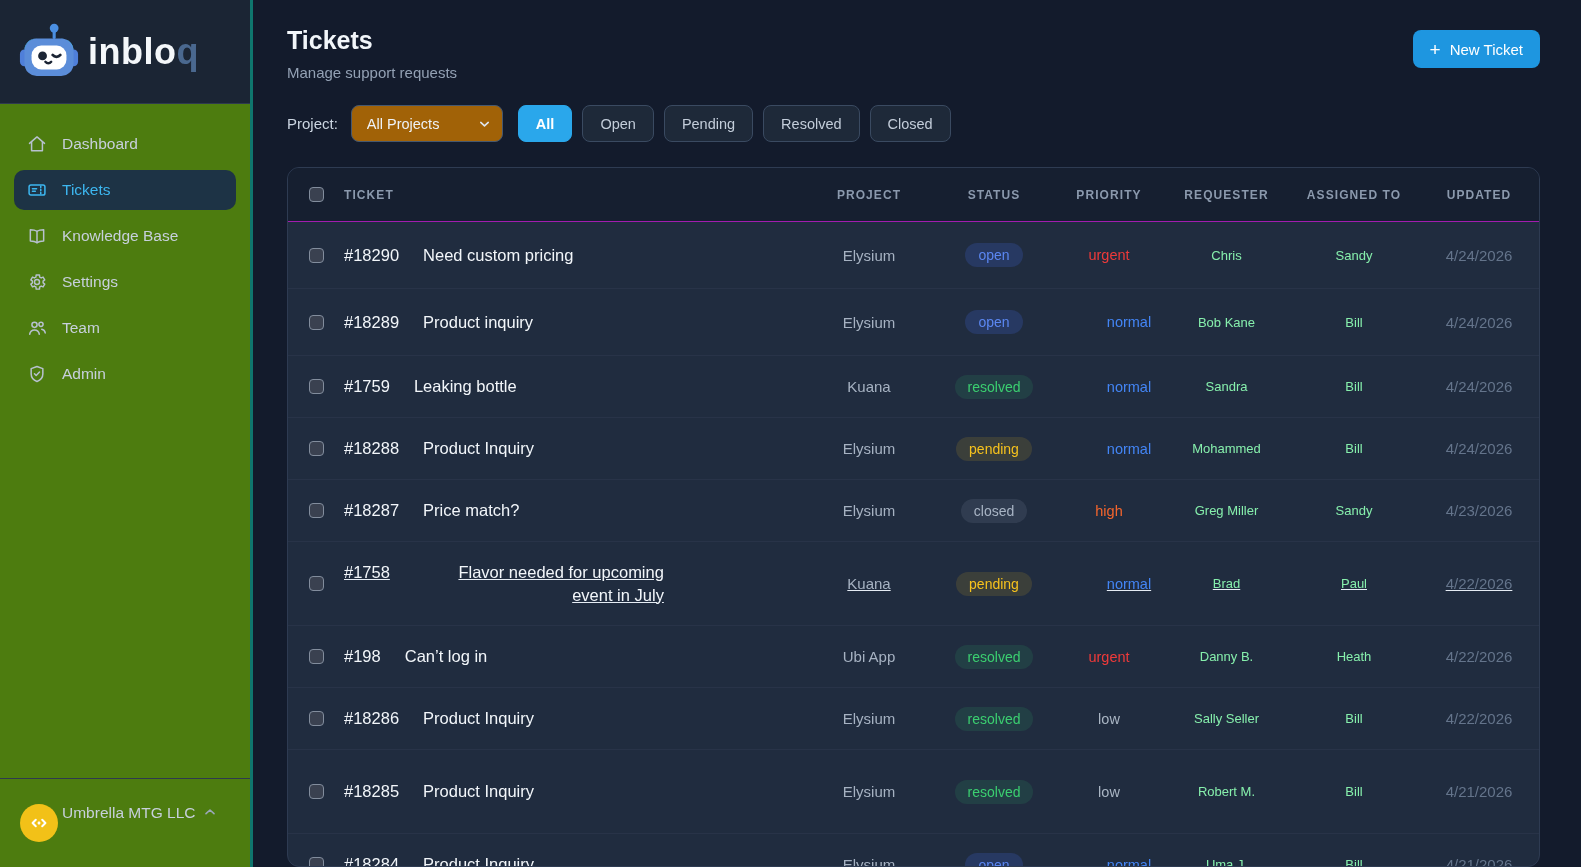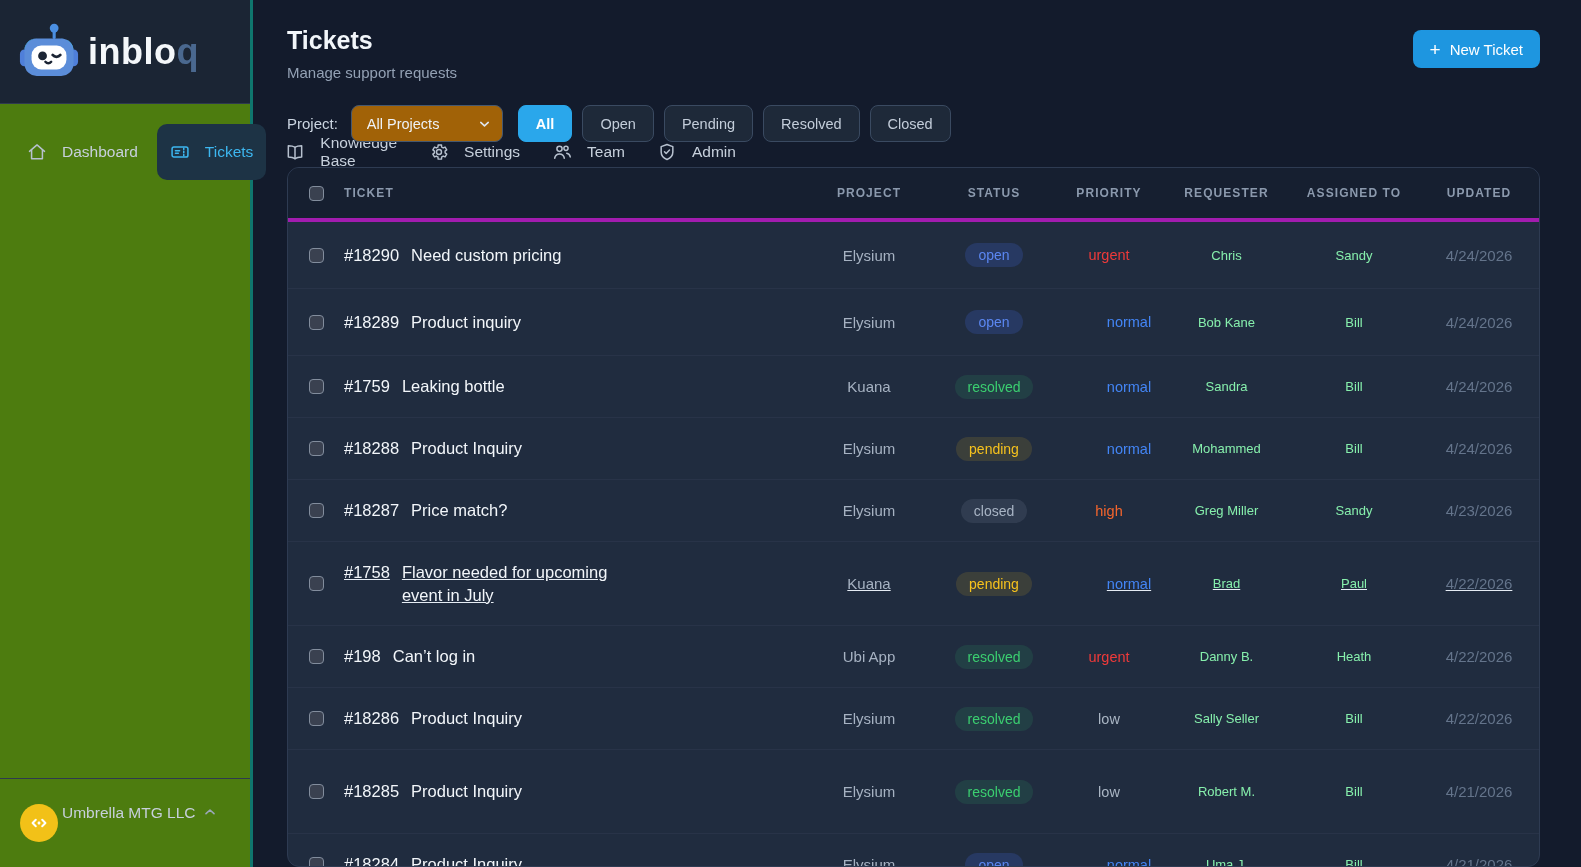--- a/index.html
+++ b/index.html
@@ -6,21 +6,21 @@
   html,body { width:1581px; height:867px; overflow:hidden; background:#131b2c;
     font-family:"Liberation Sans", sans-serif; color:#e5ecf4; }
   .app { display:flex; width:100%; height:100%; }
 
   
   .sidebar { width:253px; flex:0 0 253px; background:#4d7c0f; display:flex; flex-direction:column; border-right:3px solid #0f766e; }
   .logo-block { height:104px; background:#1b2534; border-bottom:1px solid #2e3a4e;
     display:flex; align-items:center; padding:0 18px; gap:8px; }
   .wordmark { font-size:36px; font-weight:700; letter-spacing:.5px; color:#f4f7fa; }
   .wordmark .accent { color:#4a688f; }
-  .nav { padding:20px 14px; display:flex; gap:6px; }
+  .nav { padding:20px 14px; display:flex; flex-direction:column; gap:6px; }
   .nav-item { display:flex; align-items:center; gap:15px; padding:10px 13px; border-radius:10px;
     color:#c7d0dc; font-size:15.5px; cursor:pointer; }
   .nav-item .nico { display:flex; width:20px; height:20px; color:#b7c1cf; }
   .nav-item.active { background:#1d3345; color:#3db7f0; }
   .nav-item.active .nico { color:#3db7f0; }
   .sidebar-footer { margin-top:auto; border-top:1px solid #2e3a4e; padding:25px 20px;
     display:flex; align-items:flex-start; gap:4px; }
   .org-avatar { width:38px; height:38px; border-radius:50%; background:#f2c118;
     display:flex; align-items:center; justify-content:center; flex:0 0 38px; }
   .org-name { font-size:15.5px; color:#c7d0dc; }
@@ -44,32 +44,32 @@
   .select-chev { position:absolute; right:11px; top:50%; transform:translateY(-50%); color:#dfe6ee;
     pointer-events:none; display:flex; }
   .tabs { display:flex; gap:10px; margin-left:2px; }
   .tab { height:37px; padding:0 17px; border-radius:8px; background:#1e2939; border:1px solid #3a4a61;
     color:#c3cdda; font-size:14.5px; font-family:inherit; cursor:pointer; }
   .tab.active { background:#2aa7eb; border-color:#2aa7eb; color:#fff; font-weight:600; }
 
   
   .card { background:#202c3f; border:1px solid #2e3b52; border-radius:12px; overflow:hidden; flex:1; }
   .grid { display:grid; grid-template-columns:56px 1fr 130px 120px 110px 125px 130px 120px; align-items:center; }
-  .thead { height:54px; background:#161f30; border-bottom:4px solid #a21caf;
+  .thead { height:54px; background:#161f30; border-bottom:1px solid #a21caf;
     color:#8b99ad; font-size:12px; letter-spacing:.09em; font-weight:700; }
   .th { text-align:center; }
   .th.left { text-align:left; }
   .row { min-height:62px; border-bottom:1px solid #283348; cursor:pointer; }
   .rows .row:nth-child(1), .rows .row:nth-child(2) { min-height:67px; }
   .rows .row:nth-child(6) { min-height:84px;text-decoration:underline; }
   .rows .row:nth-child(9) { min-height:84px; }
   .cbx { width:15px; height:15px; border:1.5px solid #828d9d; border-radius:4px; background:#3a4150;
     display:block; margin:0 auto; cursor:pointer; }
   .c { text-align:center; }
-  .c-ticket { display:flex; align-items:flex-start; gap:12px; line-height:1.35; padding:8px 8px 8px 0; }
+  .c-ticket { display:flex; align-items:flex-start; gap:24px; line-height:1.35; padding:8px 8px 8px 0;text-align:right; }
   .t-id { color:#f2f6fa; font-weight:500; font-size:16.5px; white-space:nowrap; }
   .t-title { color:#f2f6fa; font-weight:500; font-size:16.5px; max-width:250px; }
   .proj { color:#a6b2c2; font-size:15px; }
   .name { color:#86efac; font-size:13px; }
   .date { color:#64748b; font-size:15px; }
   .badge { display:inline-block; padding:4px 13px; border-radius:999px; font-size:14px; font-weight:500; }
   .st-open     { color:#5b87f2; background:rgba(72,108,240,.20); }
   .st-resolved { color:#3bcf70; background:rgba(52,208,115,.12); }
   .st-pending  { color:#f6c21d; background:rgba(246,194,29,.13); }
   .st-closed   { color:#a8b4c4; background:rgba(150,165,185,.14); }

